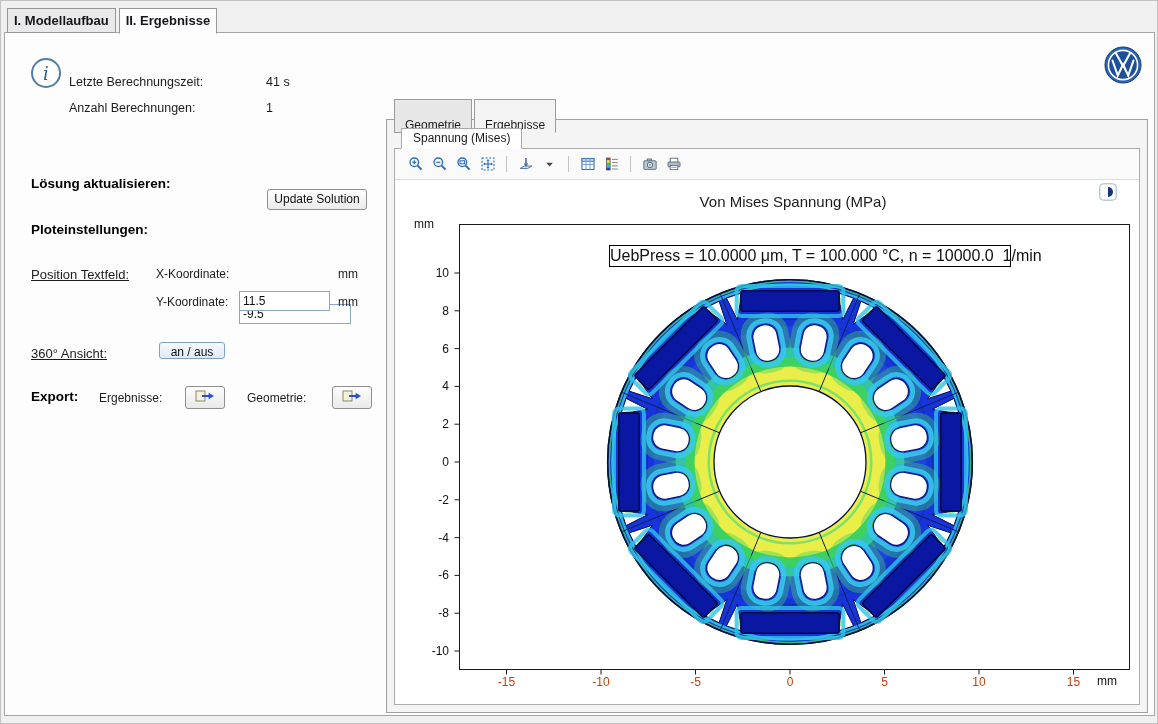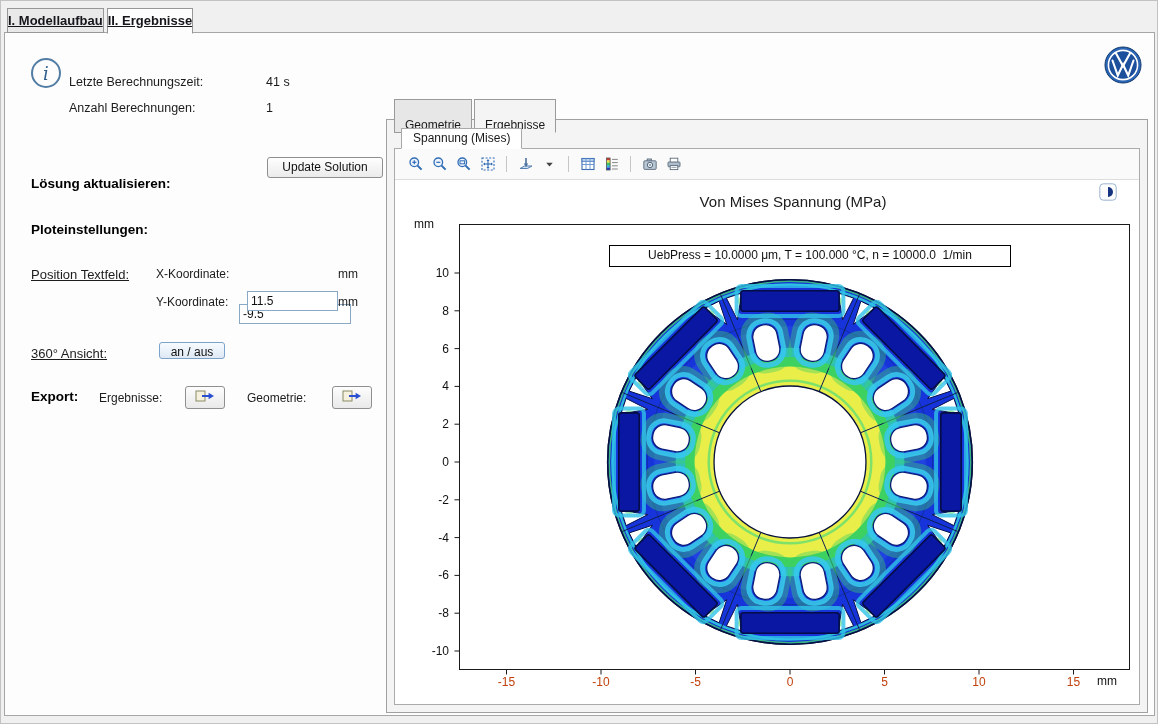--- a/index.html
+++ b/index.html
@@ -2,22 +2,22 @@
 <html><head>
 <meta charset="utf-8">
 <style>
   html,body{margin:0;padding:0;background:#e2e2e2;}
   .app{position:relative;width:1158px;height:724px;background:#f0f0f0;border:1px solid #c2c2c2;
        font-family:"Liberation Sans",sans-serif;box-sizing:border-box;overflow:hidden;}
   .content{position:absolute;left:3px;top:31px;width:1151px;height:684px;background:#fdfdfd;
        border:1px solid #a6a6a6;box-sizing:border-box;}
   
   .tabs-top{position:absolute;left:6px;top:7px;display:flex;z-index:5;}
-  .tab{padding:0 0;line-height:23px;height:25px;font-size:13px;font-weight:bold;color:#15151b;
-       background:#e9e9e9;border:1px solid #979797;margin-right:3px;box-sizing:border-box;cursor:default;text-decoration:underline;}
+  .tab{padding:0 6px;line-height:23px;height:25px;font-size:13px;font-weight:bold;color:#15151b;
+       background:#e9e9e9;border:1px solid #979797;margin-right:3px;box-sizing:border-box;cursor:default;}
   .tab.active{background:#fdfdfd;height:26px;border-bottom:1px solid #fdfdfd;}
   
   .abs{position:absolute;}
   .lbl{position:absolute;font-size:12.5px;color:#1c1c1c;white-space:nowrap;}
   .h{font-weight:bold;font-size:13.5px;color:#000;}
   .u{text-decoration:underline;font-size:13px;}
   .btn{position:absolute;font-size:12px;color:#111;background:linear-gradient(#fefefe,#ebebeb);
        border:1px solid #8f8f8f;border-radius:3px;text-align:center;box-sizing:border-box;cursor:default;}
   .btn.blue{background:linear-gradient(#f7fbff,#dfe9f4);border-color:#7ba2c8;}
   .input{position:absolute;font-size:12px;border:1px solid #89a8c6;background:#fff;padding:0 3px;
@@ -42,51 +42,51 @@
   .tbtn{width:21px;height:21px;display:flex;align-items:center;justify-content:center;border-radius:3px;}
   .tsep{width:1px;height:16px;background:#c6c6c6;margin:0 5px;}
   .gtitle{position:absolute;left:63px;top:44px;width:670px;text-align:center;font-size:15px;color:#1b1b1b;}
   .badge{position:absolute;left:704px;top:34px;width:18px;height:18px;}
   .mm-top{position:absolute;left:12px;top:68px;width:34px;text-align:center;font-size:12px;color:#111;}
   .mm-right{position:absolute;left:702px;top:525px;width:40px;font-size:12px;color:#111;}
   #plotsvg{position:absolute;left:57px;top:75px;}
   .ytick{position:absolute;left:8px;width:46px;text-align:right;font-size:12px;color:#111;line-height:16px;}
   .xtick{position:absolute;width:44px;text-align:center;font-size:12px;color:#c2410c;top:525px;line-height:16px;}
   .anno{position:absolute;left:214px;top:96px;width:400px;height:20px;line-height:19px;border:1.5px solid #000;
-       background:#fff;text-align:center;font-size:12px;color:#111;white-space:pre;z-index:4;}
+       background:#fff;text-align:center;font-size:16px;color:#111;white-space:pre;z-index:4;}
 </style>
 </head>
 <body>
 
 <div class="app">
 
   <div class="tabs-top">
     <div class="tab">I. Modellaufbau</div>
     <div class="tab active">II. Ergebnisse</div>
   </div>
 
   <div class="content"></div>
 
   <div class="info" style="left:30px;top:57px;">i</div>
   <div class="lbl" style="left:68px;top:74px;">Letzte Berechnungszeit:</div>
   <div class="lbl" style="left:265px;top:74px;">41 s</div>
   <div class="lbl" style="left:68px;top:100px;">Anzahl Berechnungen:</div>
   <div class="lbl" style="left:265px;top:100px;">1</div>
 
   <div class="lbl h" style="left:30px;top:175px;">Lösung aktualisieren:</div>
-  <div class="btn" style="left:266px;top:156px;width:116px;height:21px;line-height:19px;">Update Solution</div>
+  <div class="btn" style="left:266px;top:188px;width:100px;height:21px;line-height:19px;">Update Solution</div>
 
   <div class="lbl h" style="left:30px;top:221px;">Ploteinstellungen:</div>
 
   <div class="lbl u" style="left:30px;top:266px;">Position Textfeld:</div>
   <div class="lbl" style="left:155px;top:266px;font-size:12px;">X-Koordinate:</div>
   <input class="input" style="left: 238px; top: 262px; width: 112px; height: 20px; margin-top: 41px;" value="-9.5">
   <div class="lbl" style="left:337px;top:266px;font-size:12px;">mm</div>
   <div class="lbl" style="left:155px;top:294px;font-size:12px;">Y-Koordinate:</div>
-  <input class="input" style="left: 238px; top: 290px; width: 91px; height: 20px; margin-left: 8px;" value="11.5">
+  <input class="input" style="left: 238px; top: 290px; width: 91px; height: 20px;" value="11.5">
   <div class="lbl" style="left:337px;top:294px;font-size:12px;">mm</div>
 
   <div class="lbl u" style="left:30px;top:345px;">360° Ansicht:</div>
   <div class="btn blue" style="left:158px;top:341px;width:66px;height:17px;line-height:19px;">an / aus</div>
 
   <div class="lbl h" style="left:30px;top:388px;">Export:</div>
   <div class="lbl" style="left:98px;top:390px;font-size:12px;">Ergebnisse:</div>
   <div class="xbtn" style="left:184px;top:385px;">
     <span><svg width="20" height="14" viewBox="0 0 20 14">
           <rect x="1" y="2" width="9" height="10" fill="#f5f1dc" stroke="#8a8a66"></rect>

